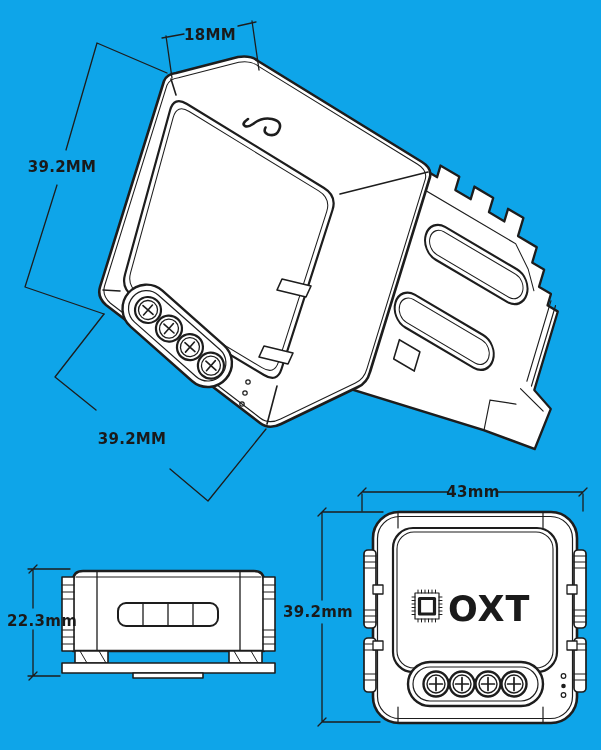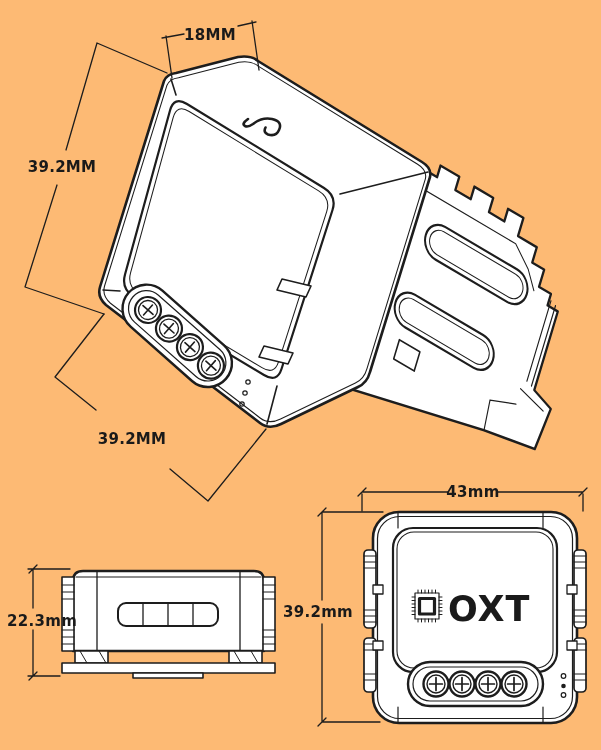--- a/index.html
+++ b/index.html
@@ -1,16 +1,16 @@
 <!DOCTYPE html>
 <html><head>
 <meta charset="utf-8">
 <style>
   html,body{margin:0;padding:0;background:#ffffff;}
-  .canvas{position:relative;width:601px;height:750px;background:#fdba74;overflow:hidden;}
+  .canvas{position:relative;width:601px;height:750px;background:#0ea5e9;overflow:hidden;}
   svg{display:block;}
   text{font-family:"DejaVu Sans",sans-serif;fill:#1a1a1a;stroke:none;}
   .dim{font-size:15px;font-weight:600;letter-spacing:0.3px;}
   .brand{font-size:35px;font-weight:bold;letter-spacing:1px;}
 </style>
 </head>
 <body>
 
 <div class="canvas">
 <svg width="601" height="750" viewBox="0 0 601 750">

